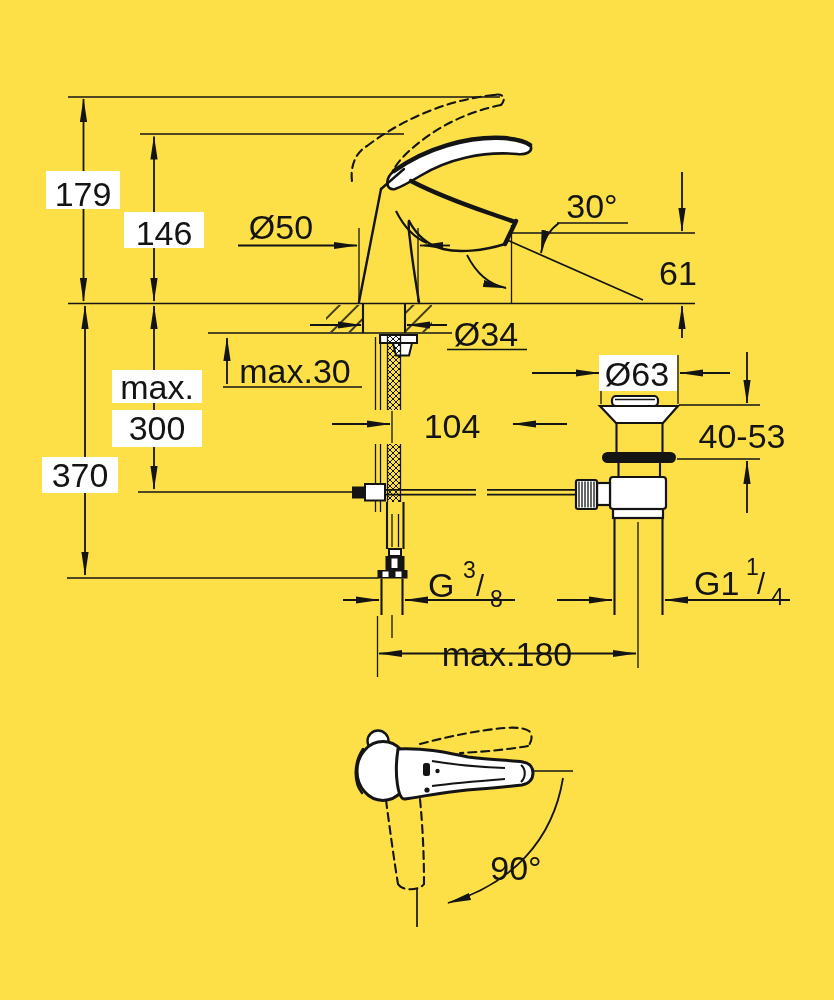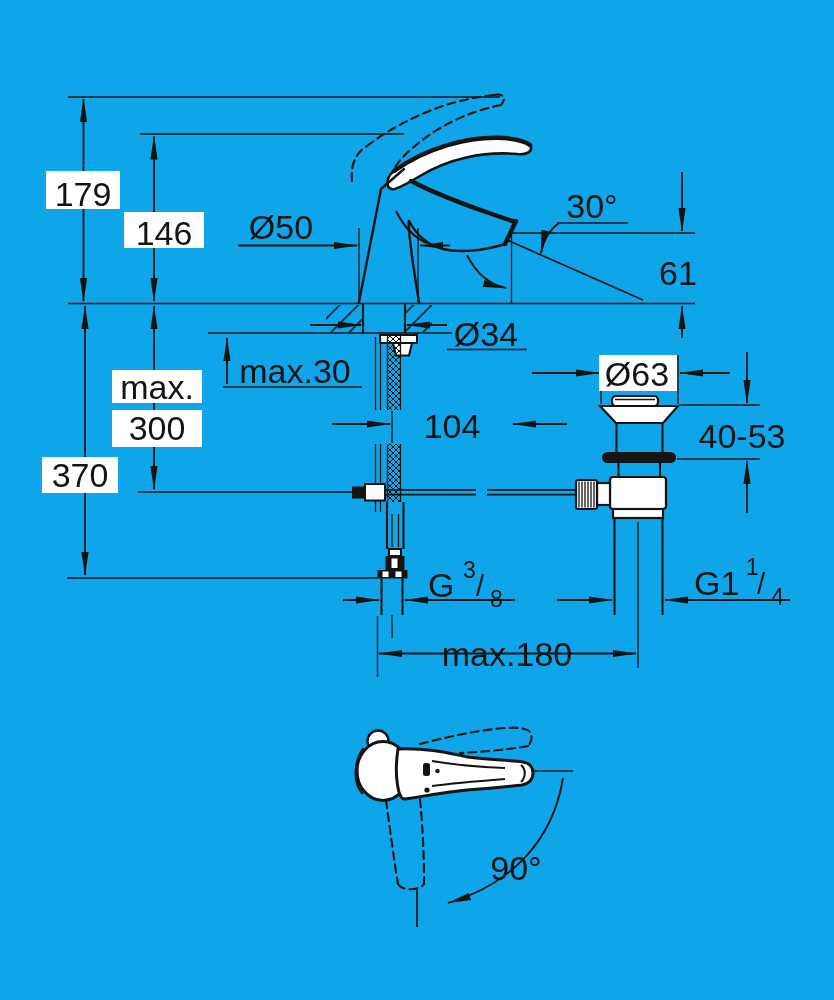--- a/index.html
+++ b/index.html
@@ -1,16 +1,16 @@
 <!DOCTYPE html>
 <html><head>
 <meta charset="utf-8">
 <style>
   html,body{margin:0;padding:0;background:#fff;}
-  .canvas{position:relative;width:834px;height:1000px;background:#0ea5e9;overflow:hidden;}
+  .canvas{position:relative;width:834px;height:1000px;background:#fde047;overflow:hidden;}
   svg{display:block;}
   .lbl{font-family:"Liberation Sans","DejaVu Sans",sans-serif;font-size:34px;fill:#141414;}
   .lblS{font-family:"Liberation Sans","DejaVu Sans",sans-serif;font-size:23px;fill:#141414;}
   .lblM{font-family:"Liberation Sans","DejaVu Sans",sans-serif;font-size:29px;fill:#141414;}
   .dim{stroke:#141414;stroke-width:1.8;fill:none;}
   .ref{stroke:#141414;stroke-width:1.7;fill:none;}
   .th{stroke:#141414;stroke-width:1.3;fill:none;}
   .dr{stroke:#141414;stroke-width:2.4;fill:none;stroke-linecap:round;}
   .dr2{stroke:#141414;stroke-width:2.1;fill:none;}
   .hv{stroke:#141414;stroke-width:4.4;fill:none;stroke-linecap:round;}

